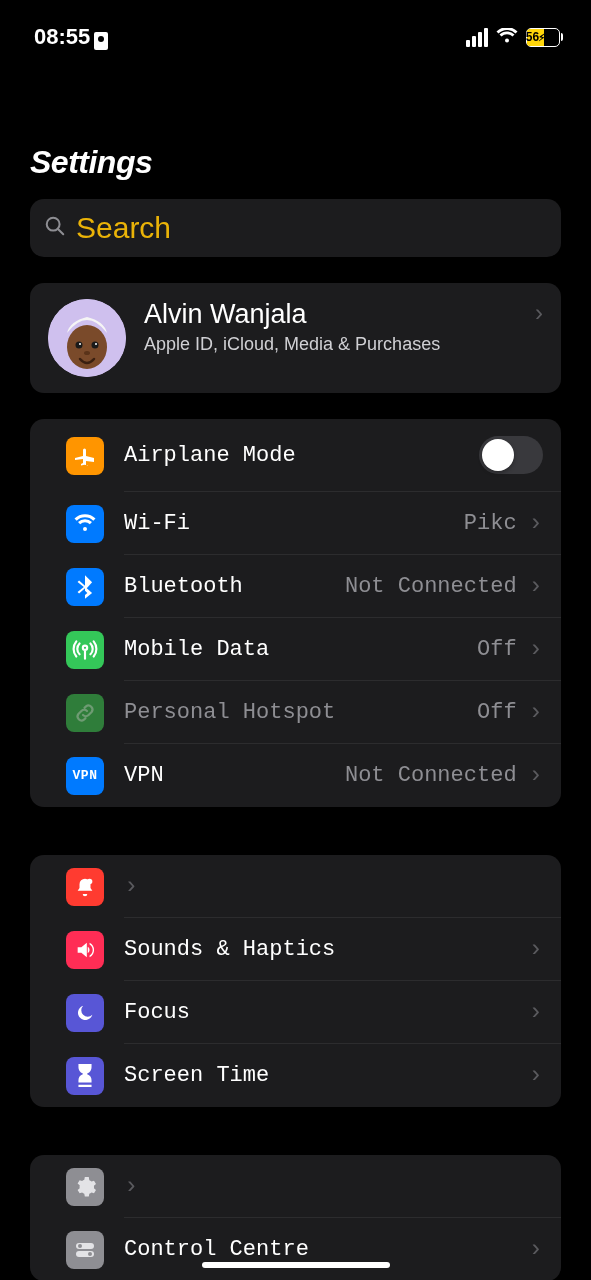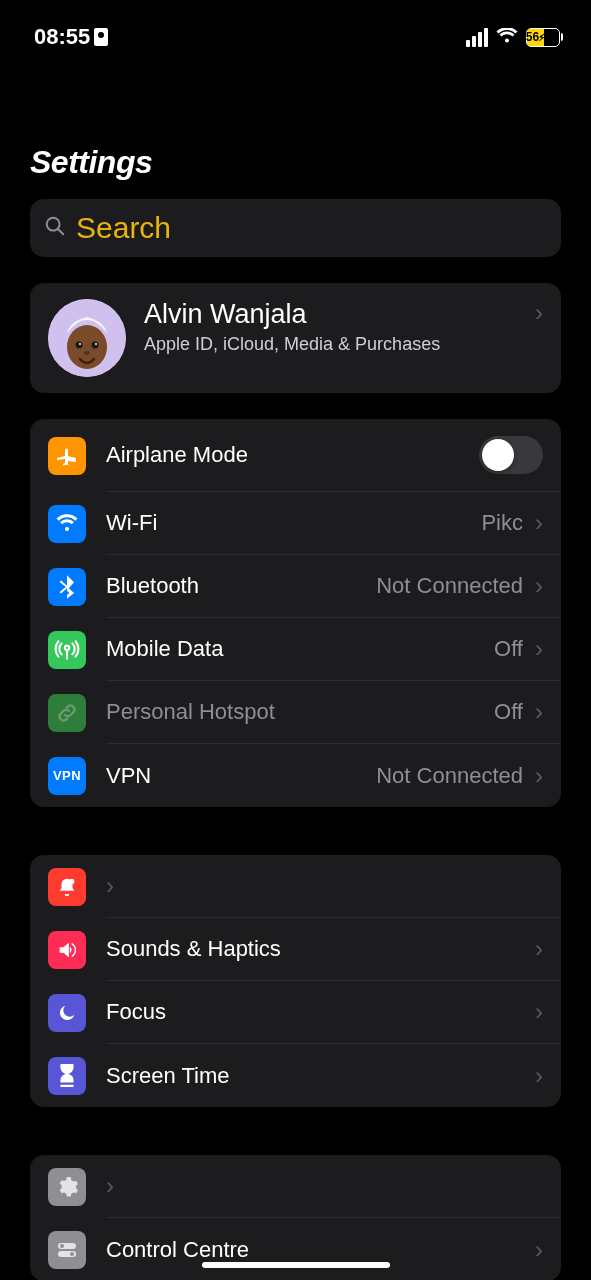--- a/index.html
+++ b/index.html
@@ -1,19 +1,19 @@
 <!DOCTYPE html>
 <html><head>
 <meta charset="utf-8">
 <style>
   * { box-sizing: border-box; margin: 0; padding: 0; }
   html, body { width: 591px; height: 1280px; background: #000; font-family: -apple-system, "SF Pro", "Helvetica Neue", Arial, sans-serif; color: #fff; overflow: hidden; }
 
   .status-bar { display: flex; justify-content: space-between; align-items: center; padding: 18px 28px 0 34px; height: 56px; font-size: 22px; font-weight: 600; }
-  .status-left { display: flex; align-items: center; gap: 4px; }
+  .status-left { display: flex; align-items: flex-end; gap: 4px; }
   .status-right { display: flex; align-items: center; gap: 8px; }
   .badge-icon { width: 14px; height: 18px; background: #fff; border-radius: 2px; position: relative; }
   .badge-icon::after { content: ""; position: absolute; top: 4px; left: 4px; width: 6px; height: 6px; background: #000; border-radius: 50%; }
   .signal-bars { display: flex; align-items: flex-end; gap: 2px; }
   .signal-bars span { display: block; width: 4px; background: #fff; border-radius: 1px; }
   .signal-bars span:nth-child(1){height:7px;} .signal-bars span:nth-child(2){height:11px;} .signal-bars span:nth-child(3){height:15px;} .signal-bars span:nth-child(4){height:19px;}
   .battery { display:flex; align-items:center; }
   .battery-body { width: 34px; height: 19px; border: 1.7px solid #fff; border-radius: 5px; position: relative; background: transparent; display:flex; align-items:center; }
   .battery-fill { height: 100%; background: #ffd60a; border-radius: 3px 0 0 3px; display: flex; align-items: center; justify-content: center; font-size: 12px; font-weight: 700; color: #000; }
   .battery-cap { width: 2.5px; height: 8px; background: #fff; border-radius: 0 2px 2px 0; margin-left:1px;}
@@ -25,21 +25,21 @@
 
   .section { margin: 26px 30px 0 30px; background: #1c1c1e; border-radius: 14px; overflow: hidden; }
 
   .profile-row { display: flex; padding: 16px 18px; gap: 18px; }
   .avatar { width: 78px; height: 78px; border-radius: 50%; background: #c8b8e8; display:flex; align-items:center; justify-content:center; font-size:40px; overflow:hidden;}
   .profile-text { flex: 1; }
   .profile-name { font-size: 27px; font-weight: 500; }
   .profile-sub { font-size: 18px; color: #d0d0d4; margin-top: 4px; }
   .chevron { color: #5a5a5e; font-size: 24px; font-weight:300; }
 
-  .row { display: flex; align-items: center; min-height: 63px; padding-left: 18px; }
+  .row { display: flex; align-items: center; min-height: 63px; padding-left: 36px; font-family: Liberation Mono, monospace; }
   .icon-box { width: 38px; height: 38px; border-radius: 8px; display: flex; align-items: center; justify-content: center; flex-shrink: 0; }
   .row-body { flex: 1; display: flex; align-items: center; border-bottom: 0.5px solid #2c2c2e; padding: 17px 18px 17px 0; margin-left: 20px; gap:12px;}
   .row:last-child .row-body { border-bottom: none; }
   .row-label { font-size: 22px; flex: 1; }
   .row-value { font-size: 22px; color: #8e8e93; }
   .row.dim .row-label { color: #8e8e93; }
 
   .toggle { width: 64px; height: 38px; background: #39393d; border-radius: 19px; position: relative; }
   .toggle .knob { position: absolute; top: 3px; left: 3px; width: 32px; height: 32px; background: #fff; border-radius: 50%; box-shadow: 0 2px 4px rgba(0,0,0,0.3); }
 

